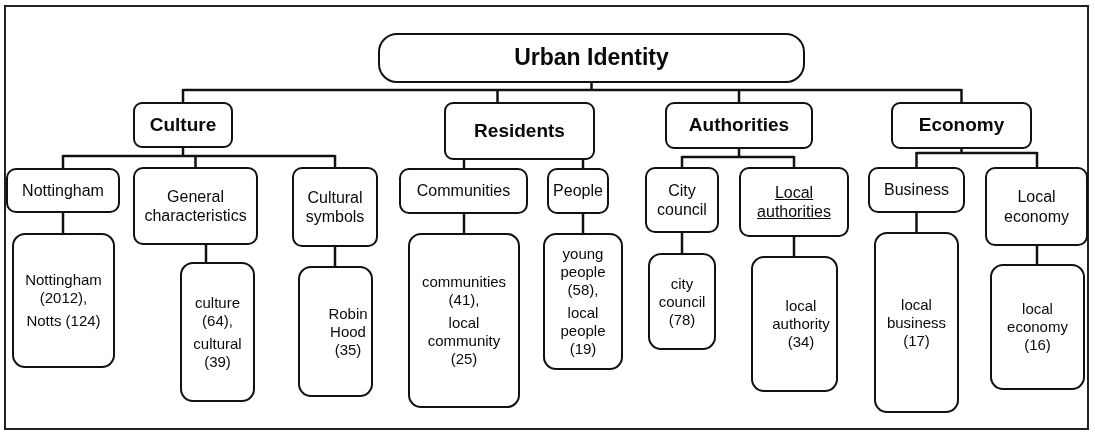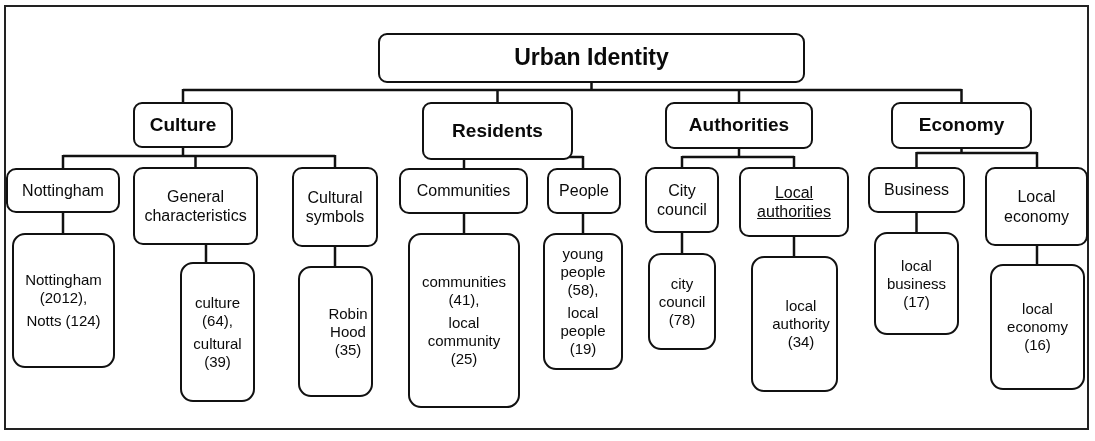--- a/index.html
+++ b/index.html
@@ -31,21 +31,21 @@
     flex-direction:column;
     align-items:center;
     justify-content:center;
     text-align:center;
     z-index:2;
     line-height:1.2;
   }
   .root{
     font-weight:bold;
     font-size:23px;
-    border-radius:9px;
+    border-radius:19px;
   }
   .cat{
     font-weight:bold;
     font-size:19px;
     border-radius:9px;
   }
   .sub{
     font-size:16px;
     border-radius:10px;
     padding:2px 4px;
@@ -104,29 +104,29 @@
     <line x1="583" y1="213" x2="583" y2="234"></line>
     <line x1="682" y1="231" x2="682" y2="254"></line>
     <line x1="794" y1="235" x2="794" y2="257"></line>
     <line x1="916.5" y1="212" x2="916.5" y2="233"></line>
     <line x1="1037" y1="244" x2="1037" y2="265"></line>
   </svg>
 
   <div class="node root" style="left:378px;top:33px;width:427px;height:50px;">Urban Identity</div>
 
   <div class="node cat" style="left:133px;top:102px;width:100px;height:46px;">Culture</div>
-  <div class="node cat" style="left:422px;top:102px;width:151px;height:58px;">Residents</div>
+  <div class="node cat" style="left:444px;top:102px;width:151px;height:58px;">Residents</div>
   <div class="node cat" style="left:665px;top:102px;width:148px;height:47px;">Authorities</div>
   <div class="node cat" style="left:891px;top:102px;width:141px;height:47px;">Economy</div>
 
   <div class="node sub" style="left:6px;top:168px;width:114px;height:45px;">Nottingham</div>
   <div class="node sub" style="left:133px;top:167px;width:125px;height:78px;">General characteristics</div>
   <div class="node sub" style="left:292px;top:167px;width:86px;height:80px;">Cultural symbols</div>
   <div class="node sub" style="left:399px;top:168px;width:129px;height:46px;">Communities</div>
-  <div class="node sub" style="left:547px;top:168px;width:74px;height:46px;">People</div>
+  <div class="node sub" style="left:547px;top:168px;width:62px;height:46px;">People</div>
   <div class="node sub" style="left:645px;top:167px;width:74px;height:66px;">City council</div>
   <div class="node sub" style="left:739px;top:167px;width:110px;height:70px;text-decoration:underline;">Local authorities</div>
   <div class="node sub" style="left:868px;top:167px;width:97px;height:46px;">Business</div>
   <div class="node sub" style="left:985px;top:167px;width:103px;height:79px;">Local economy</div>
 
   <div class="node leaf" style="left:12px;top:233px;width:103px;height:135px;">
     <p class="li"><span class="t">Nottingham</span> <span class="c">(2012),</span></p>
     <p class="li"><span class="t">Notts</span> <span class="c">(124)</span></p>
   </div>
 
@@ -150,21 +150,21 @@
   </div>
 
   <div class="node leaf" style="left:648px;top:253px;width:68px;height:97px;">
     <p class="li"><span class="t">city council</span> <span class="c">(78)</span></p>
   </div>
 
   <div class="node leaf" style="left:751px;top:256px;width:87px;height:136px;padding-left:16px;">
     <p class="li"><span class="t">local authority</span> <span class="c">(34)</span></p>
   </div>
 
-  <div class="node leaf" style="left:874px;top:232px;width:85px;height:103px;">
+  <div class="node leaf" style="left:874px;top:232px;width:85px;height:181px;">
     <p class="li"><span class="t">local business</span> <span class="c">(17)</span></p>
   </div>
 
   <div class="node leaf" style="left:990px;top:264px;width:95px;height:126px;">
     <p class="li"><span class="t">local economy</span> <span class="c">(16)</span></p>
   </div>
 
 </div>
 
 </body></html>

